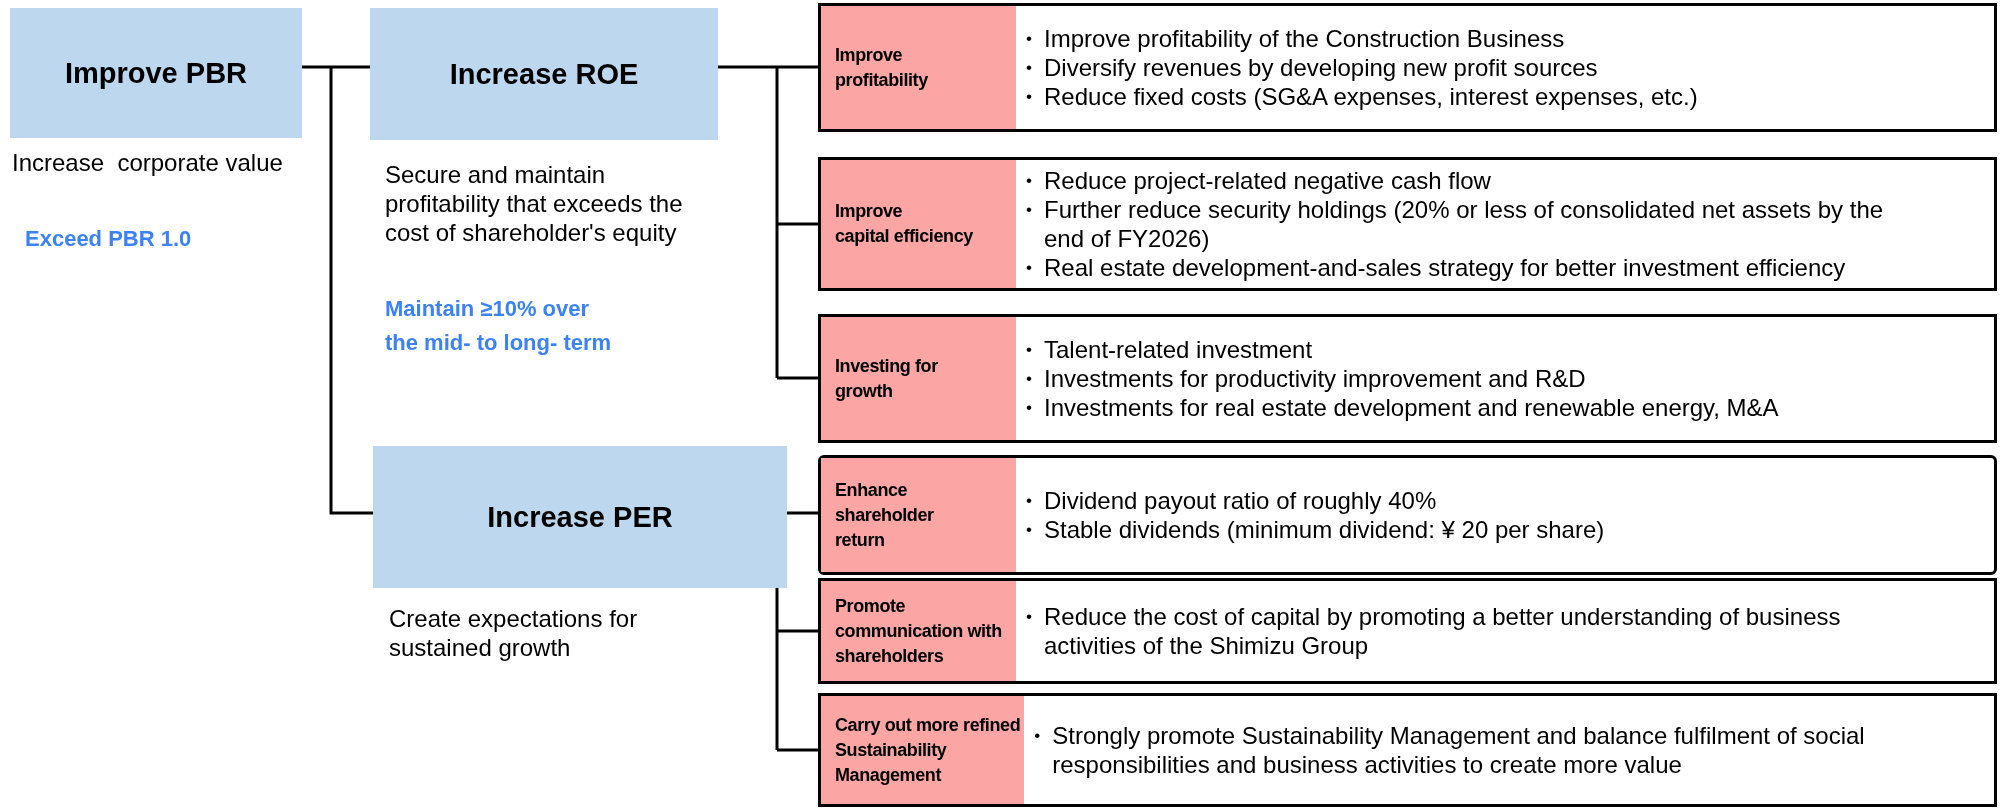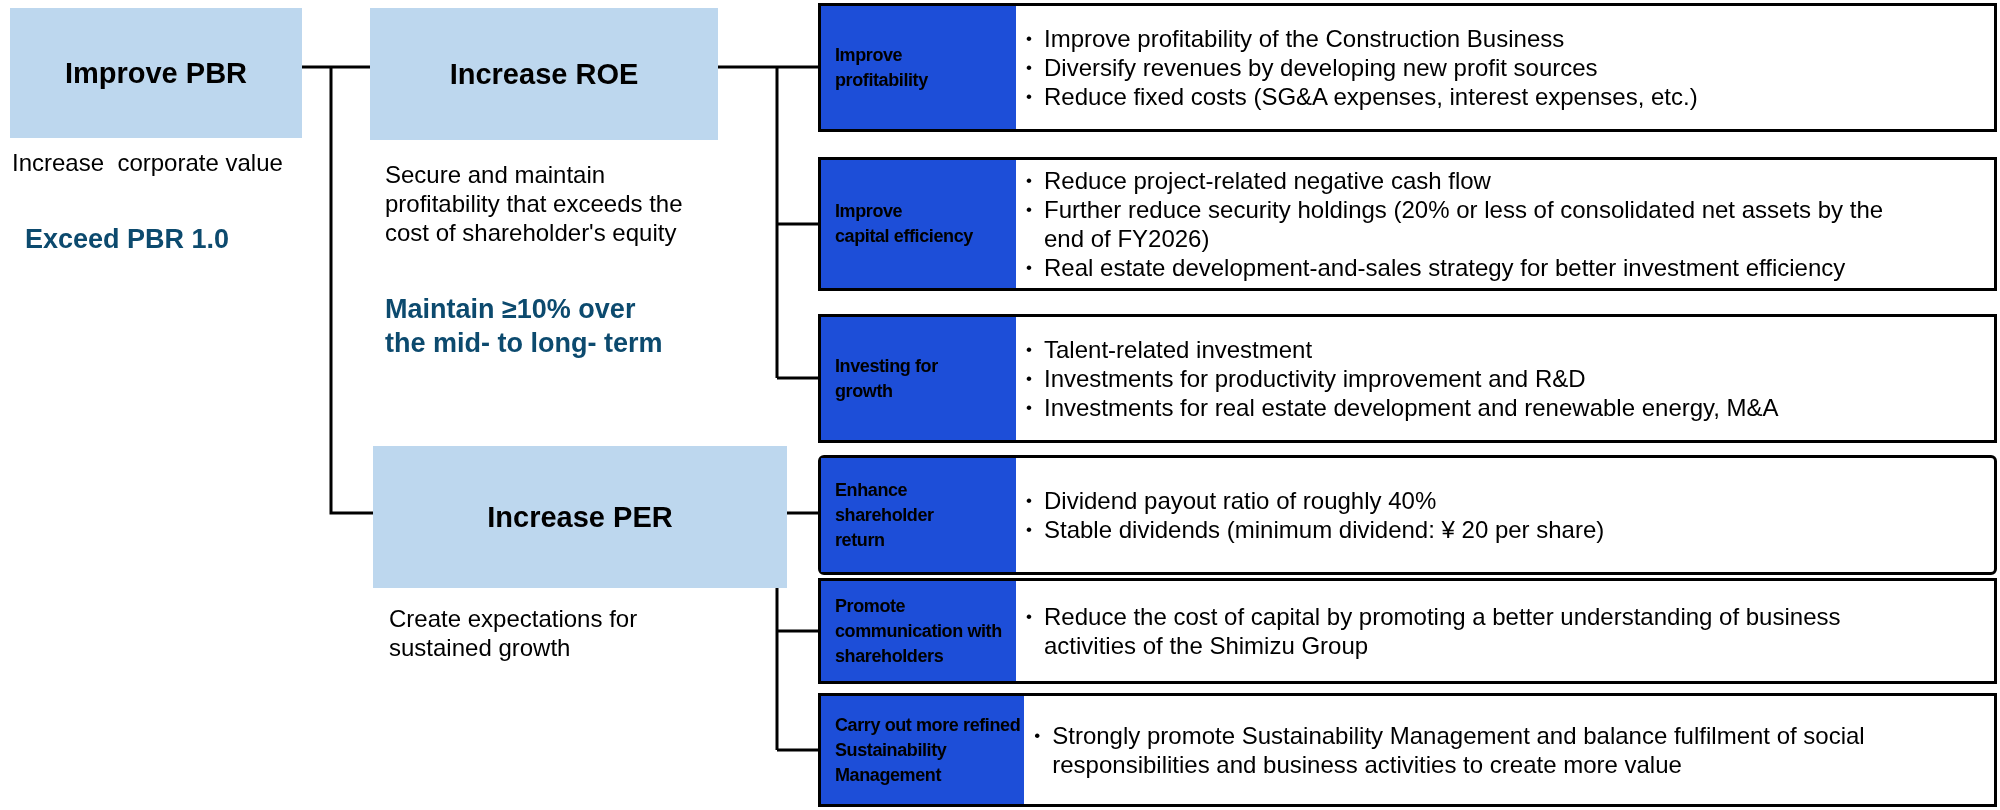--- a/index.html
+++ b/index.html
@@ -28,38 +28,38 @@
     position:absolute;z-index:2;
     font-size:24px;line-height:29px;color:#000;
     white-space:pre-line;
   }
   #pbr-caption{left:12px;top:148px;white-space:pre-wrap;}
   #roe-caption{left:385px;top:160px;width:345px;}
   #per-caption{left:389px;top:604px;width:340px;}
 
   .target{
     position:absolute;z-index:2;
-    font-weight:bold;font-size:27px;line-height:34px;
-    color:#0c4a6e;white-space:pre-line;
+    font-weight:bold;font-size:22px;line-height:34px;
+    color:#3b82f6;white-space:pre-line;
   }
   #pbr-target{left:25px;top:222px;}
   #roe-target{left:385px;top:292px;}
 
   
   .row{
     position:absolute;z-index:2;
     left:818px;width:1179px;
     box-sizing:border-box;
     border:3px solid #000;
     background:#ffffff;
     display:flex;align-items:stretch;
   }
   .row-label{
     flex:0 0 195px;
-    background:#1d4ed8;
+    background:#fca5a5;
     display:flex;align-items:center;
     padding-left:14px;padding-right:4px;
     box-sizing:border-box;
     font-weight:bold;font-size:18px;line-height:25px;
     letter-spacing:-0.4px;
     white-space:pre;
     overflow:visible;
   }
   .row-bullets{
     flex:1 1 auto;

